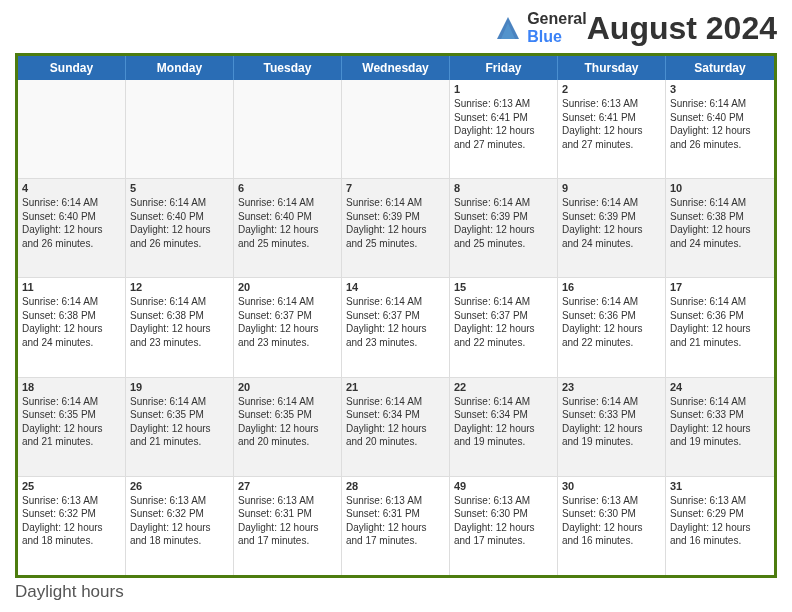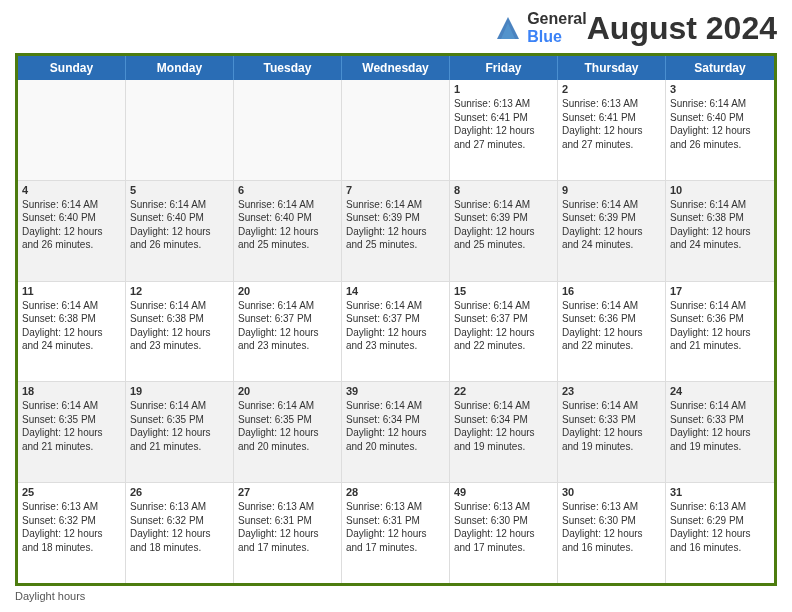--- a/index.html
+++ b/index.html
@@ -106,21 +106,21 @@
       font-size: 11px;
       font-weight: bold;
       margin-bottom: 2px;
     }
     .day-info {
       font-size: 10px;
       color: #333;
       line-height: 1.35;
     }
     .footer-note {
-      font-size: 11px;
+      font-size: 17px;
       color: #555;
       margin-top: 4px;
       text-align: left;
     }
   </style>
 </head>
 <body>
 
 <div class="page">
   <div class="header">
@@ -295,21 +295,21 @@
 and 21 minutes.</div>
           </div>
           <div class="cal-cell alt">
             <div class="day-num">20</div>
             <div class="day-info" style="white-space: pre-line;">Sunrise: 6:14 AM
 Sunset: 6:35 PM
 Daylight: 12 hours
 and 20 minutes.</div>
           </div>
           <div class="cal-cell alt">
-            <div class="day-num">39</div>
+            <div class="day-num">21</div>
             <div class="day-info" style="white-space: pre-line;">Sunrise: 6:14 AM
 Sunset: 6:34 PM
 Daylight: 12 hours
 and 20 minutes.</div>
           </div>
           <div class="cal-cell alt">
             <div class="day-num">22</div>
             <div class="day-info" style="white-space: pre-line;">Sunrise: 6:14 AM
 Sunset: 6:34 PM
 Daylight: 12 hours

